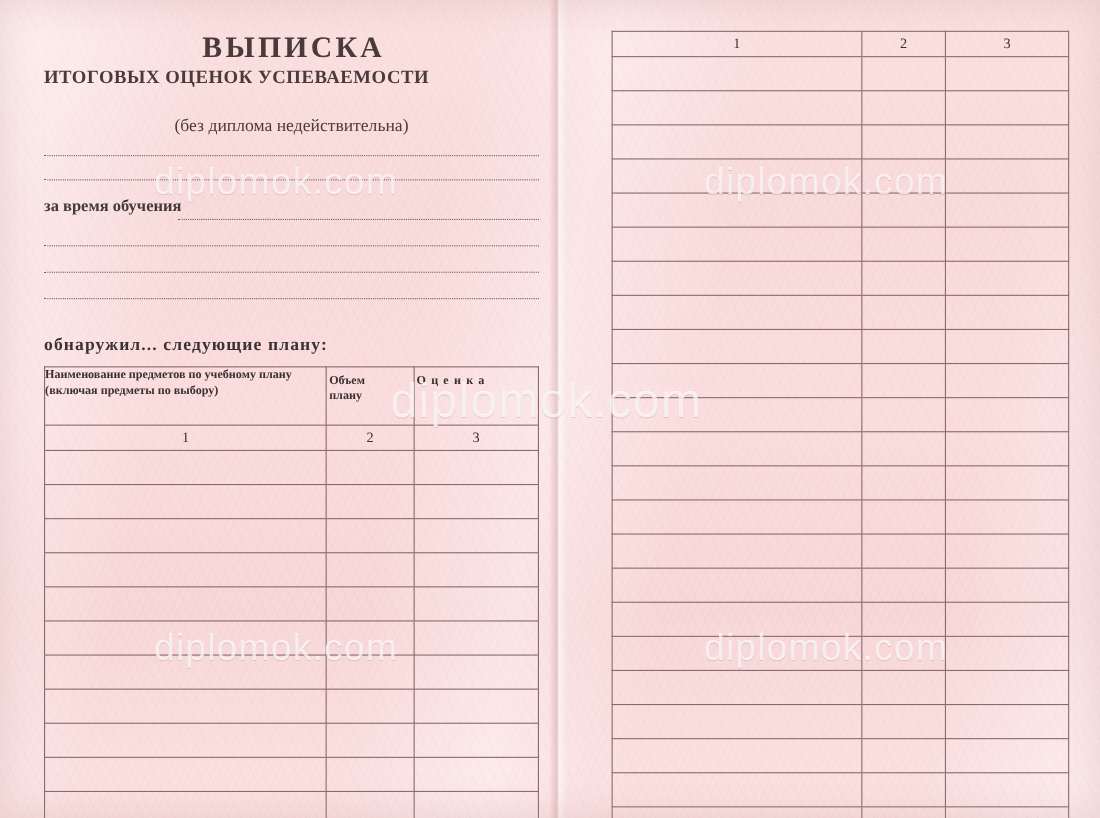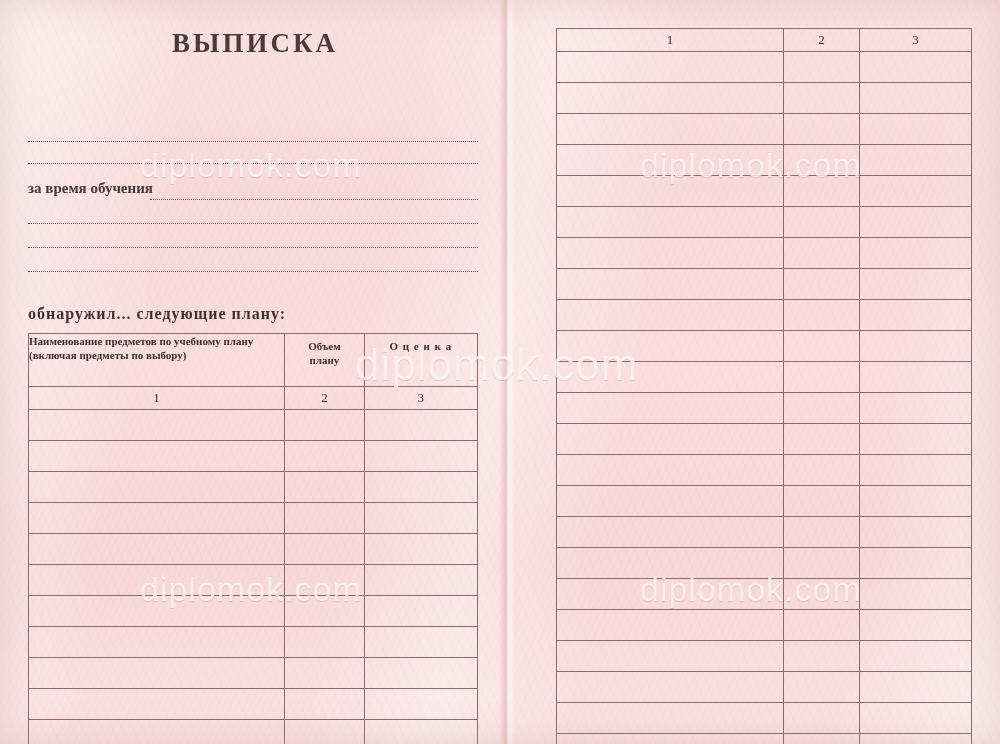--- a/index.html
+++ b/index.html
@@ -34,21 +34,21 @@
     left: 499px;
     width: 16px;
     height: 744px;
     background: linear-gradient(90deg, rgba(214,168,168,0.0) 0%, rgba(206,158,158,0.45) 45%, rgba(255,255,255,0.55) 58%, rgba(214,168,168,0.0) 100%);
     pointer-events: none;
   }
 
   
   .left {
     position: absolute;
-    left: 0; top: 0;
+    left: 12px; top: 0;
     width: 500px; height: 700px;
   }
   .right {
     position: absolute;
     left: 500px; top: 0;
     width: 500px; height: 744px;
   }
 
   .title {
     position: absolute;
@@ -143,21 +143,21 @@
   .hdr-cell {
     font-size: 11px;
     line-height: 14px;
     font-weight: 700;
     color: #3a2f2f;
     text-align: left;
     padding: 5px 6px;
     vertical-align: top;
   }
   .hdr-cell.center {
-    text-align: center;
+    text-align: left;
     padding: 5px 2px;
   }
   .hdr-cell.spaced {
     letter-spacing: 1px;
   }
   .numrow td {
     height: 22px;
     text-align: center;
     font-size: 13px;
     color: #3a2f2f;
@@ -193,22 +193,24 @@
 </style>
 </head>
 <body>
 
 <div class="page">
   <div class="texture"></div>
 
   <div class="left">
 
     <div class="title">ВЫПИСКА</div>
-
-
+    <div class="subtitle">ИТОГОВЫХ ОЦЕНОК  УСПЕВАЕМОСТИ</div>
+
+
+    <div class="note">(без диплома недействительна)</div>
 
     <div class="dotrow" style="top:140px;"></div>
     <div class="dotrow" style="top:162px;"></div>
 
     <div class="label-time" style="top:180px;font-weight:bold;">за время обучения</div>
     <div class="dotrow" style="top:198px; left:150px; width:328px;"></div>
     <div class="dotrow" style="top:222px;"></div>
     <div class="dotrow" style="top:246px;"></div>
     <div class="dotrow" style="top:270px;"></div>
 

